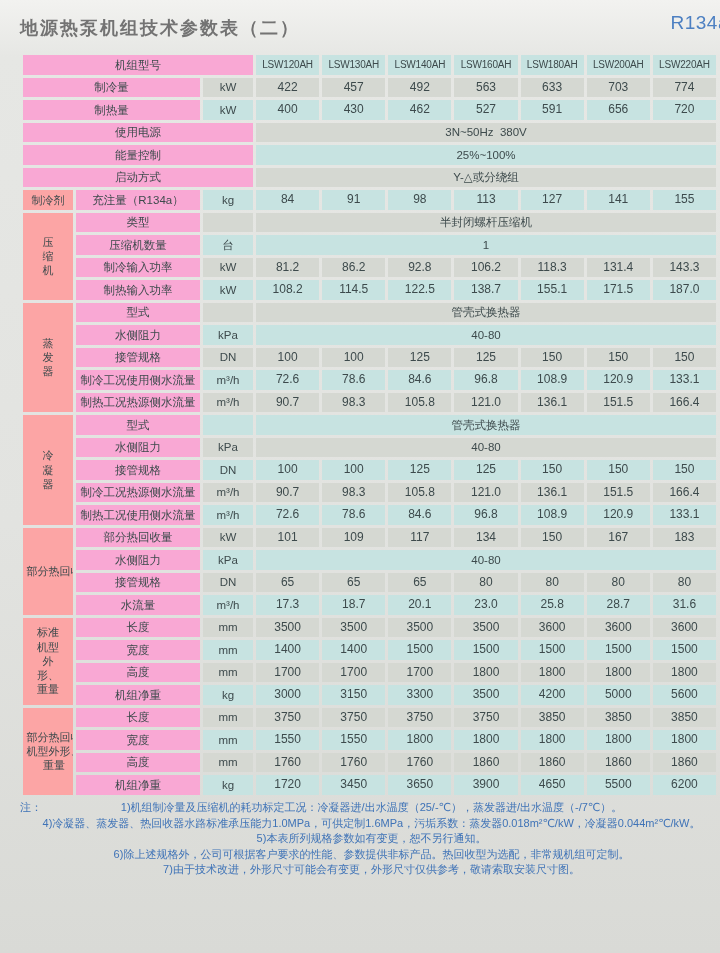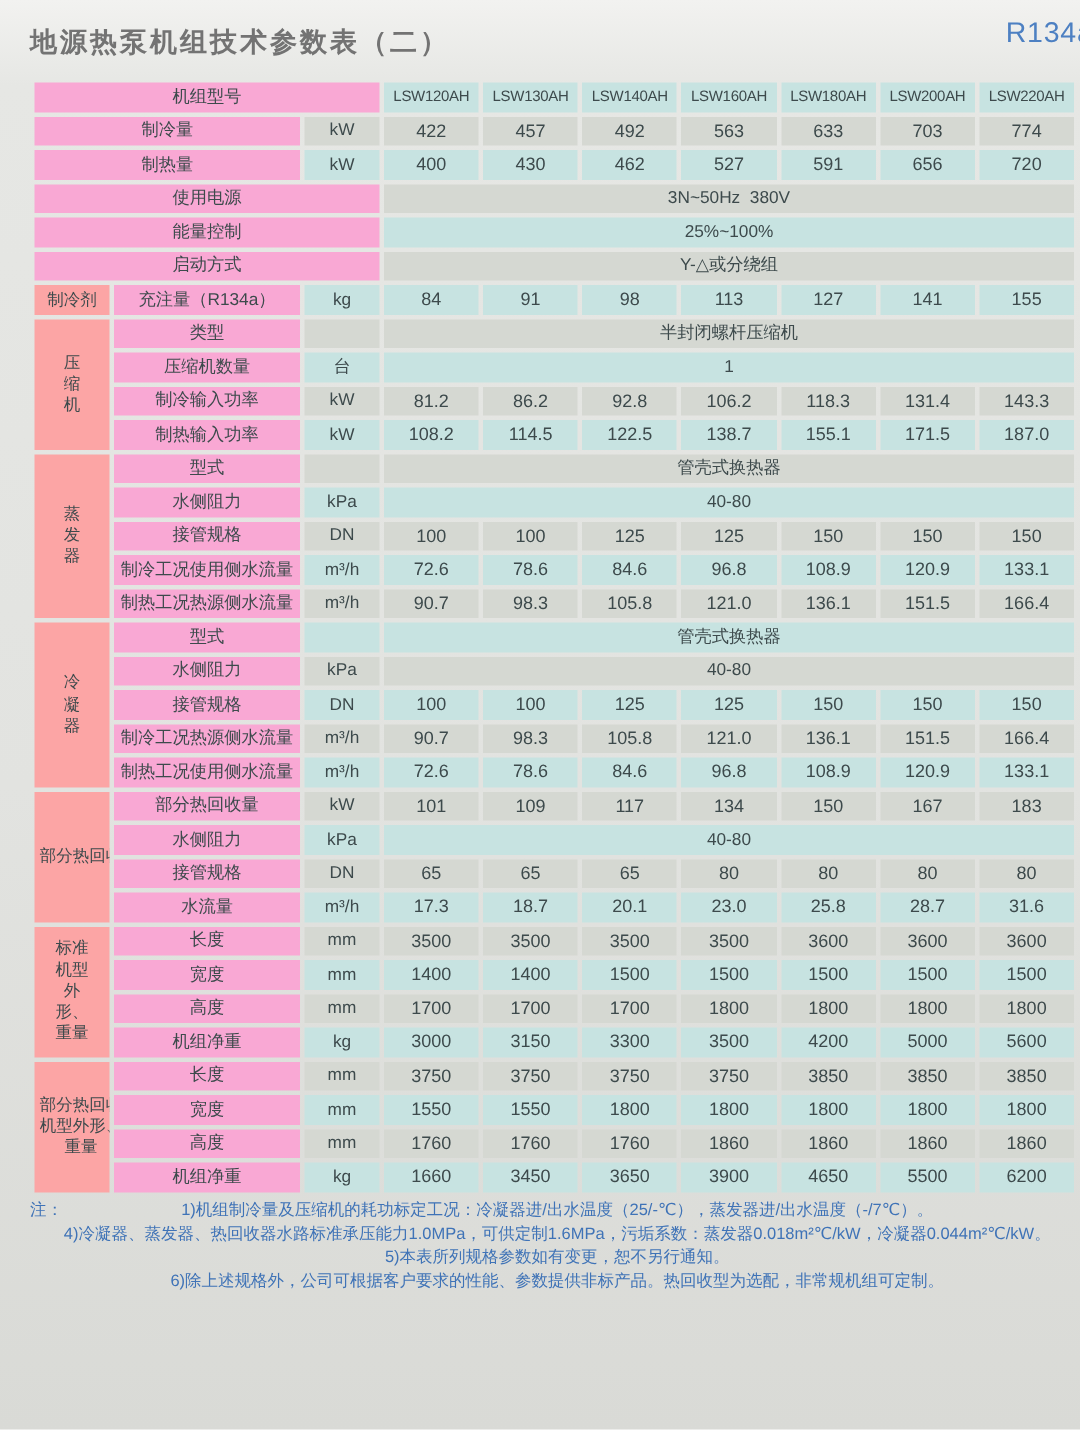--- a/index.html
+++ b/index.html
@@ -358,33 +358,34 @@
           <td class="g val"><span>1760</span></td>
           <td class="g val"><span>1760</span></td>
           <td class="g val"><span>1860</span></td>
           <td class="g val"><span>1860</span></td>
           <td class="g val"><span>1860</span></td>
           <td class="g val"><span>1860</span></td>
         </tr>
         <tr>
           <td class="lab"><span>机组净重</span></td>
           <td class="c unit"><span>kg</span></td>
-          <td class="c val"><span>1660</span></td>
+          <td class="c val"><span>1720</span></td>
           <td class="c val"><span>3450</span></td>
           <td class="c val"><span>3650</span></td>
           <td class="c val"><span>3900</span></td>
           <td class="c val"><span>4650</span></td>
           <td class="c val"><span>5500</span></td>
           <td class="c val"><span>6200</span></td>
         </tr>
       </tbody>
   </table>
 
   <div class="notes">
     <span class="np">注：</span>
     <div class="nitems">
         <div class="note-item">1)机组制冷量及压缩机的耗功标定工况：冷凝器进/出水温度（25/-℃），蒸发器进/出水温度（-/7℃）。</div>
         <div class="note-item">4)冷凝器、蒸发器、热回收器水路标准承压能力1.0MPa，可供定制1.6MPa，污垢系数：蒸发器0.018m²℃/kW，冷凝器0.044m²℃/kW。</div>
         <div class="note-item">5)本表所列规格参数如有变更，恕不另行通知。</div>
         <div class="note-item">6)除上述规格外，公司可根据客户要求的性能、参数提供非标产品。热回收型为选配，非常规机组可定制。</div>
+        <div class="note-item">7)由于技术改进，外形尺寸可能会有变更，外形尺寸仅供参考，敬请索取安装尺寸图。</div>
       </div>
   </div>
 </div>
 
 </body></html>

